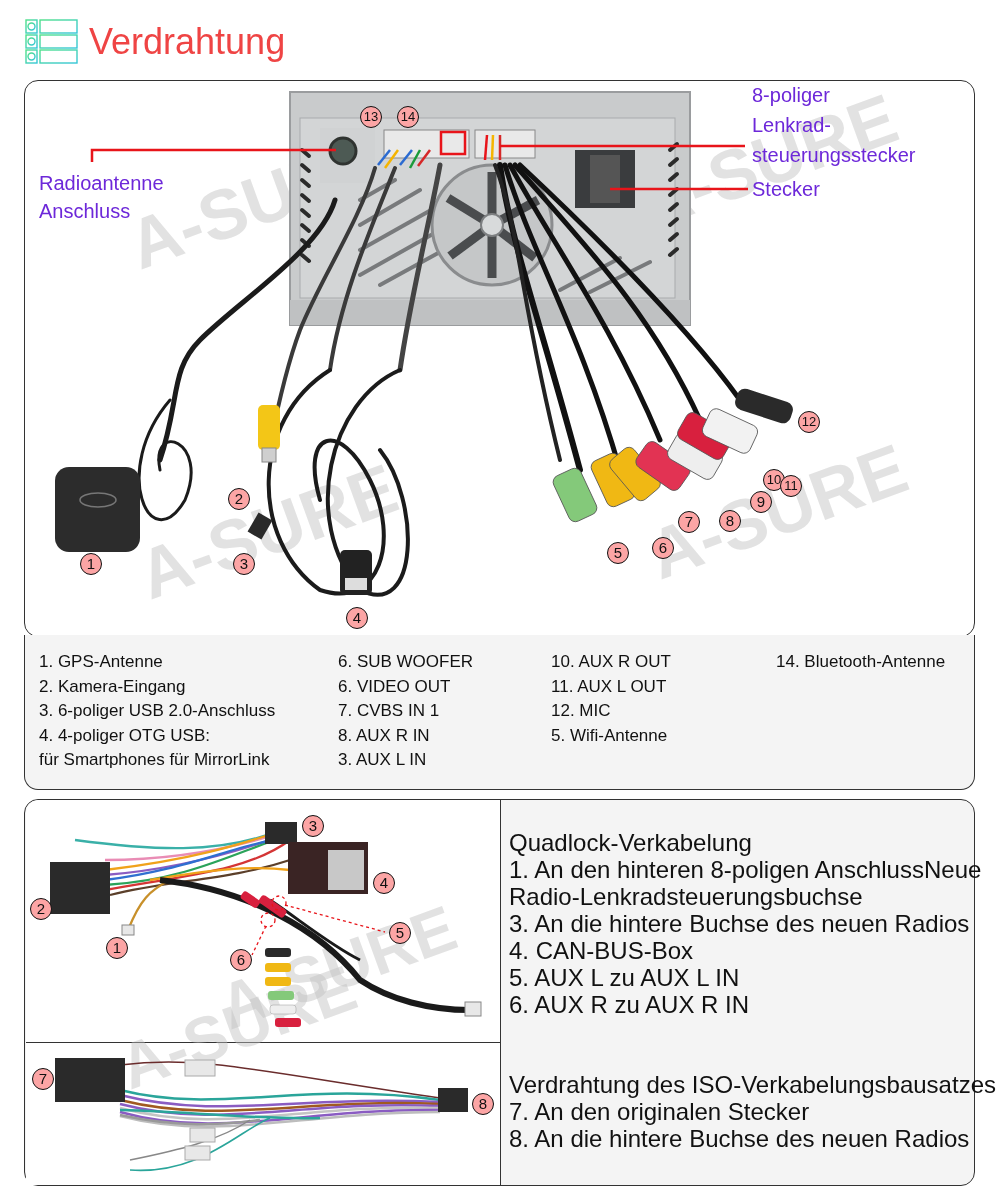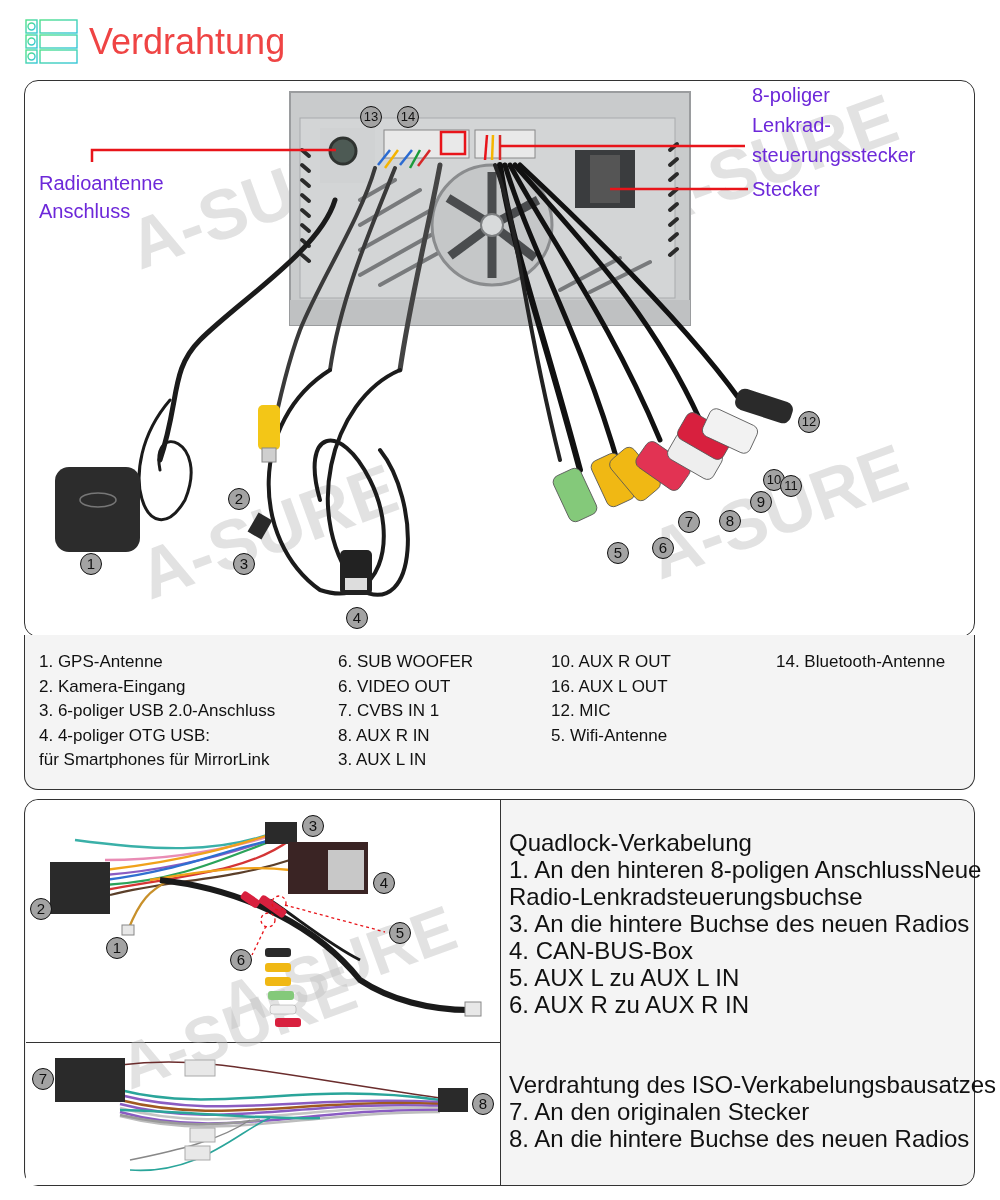--- a/index.html
+++ b/index.html
@@ -19,21 +19,21 @@
   .harness-photo-bottom { left: 26px; top: 1042px; width: 474px; height: 142px; background: #fff;
                        border-top: 1.5px solid #333; border-right: 1.5px solid #333; }
 
   .lbl { position: absolute; font-size: 20px; line-height: 28px; color: #6d28d9; }
   .legend-col { position: absolute; font-size: 17px; line-height: 24.5px; color: #111; }
   .legend-col div { white-space: nowrap; }
   .desc { position: absolute; left: 509px; font-size: 24px; line-height: 27px; color: #111; }
   .desc div { white-space: nowrap; }
 
   .num { position: absolute; width: 20px; height: 20px; border: 1.3px solid #111; border-radius: 50%;
-         background: #a3a3a3; font-size: 15px; line-height: 20px; text-align: center; color: #111;
+         background: #fca5a5; font-size: 15px; line-height: 20px; text-align: center; color: #111;
          box-sizing: content-box; }
   .num.sm { font-size: 13px; }
   svg { position: absolute; overflow: visible; }
 </style>
 </head>
 <body>
 
 <div class="abs title-icon">
   <svg width="54" height="46" viewBox="0 0 54 46">
     <defs>
@@ -216,21 +216,21 @@
 </div>
 <div class="legend-col" style="left:338px;top:650px;">
   <div>6. SUB WOOFER</div>
   <div>6. VIDEO OUT</div>
   <div>7. CVBS IN 1</div>
   <div>8. AUX R IN</div>
   <div>3. AUX L IN</div>
 </div>
 <div class="legend-col" style="left:551px;top:650px;">
   <div>10. AUX R OUT</div>
-  <div>16. AUX L OUT</div>
+  <div>11. AUX L OUT</div>
   <div>12. MIC</div>
   <div>5. Wifi-Antenne</div>
 </div>
 <div class="legend-col" style="left:776px;top:650px;">
   <div>14. Bluetooth-Antenne</div>
 </div>
 
 <div class="panel panel-harness"></div>
 <div class="abs harness-photo-top"></div>
 <div class="abs harness-photo-bottom"></div>

